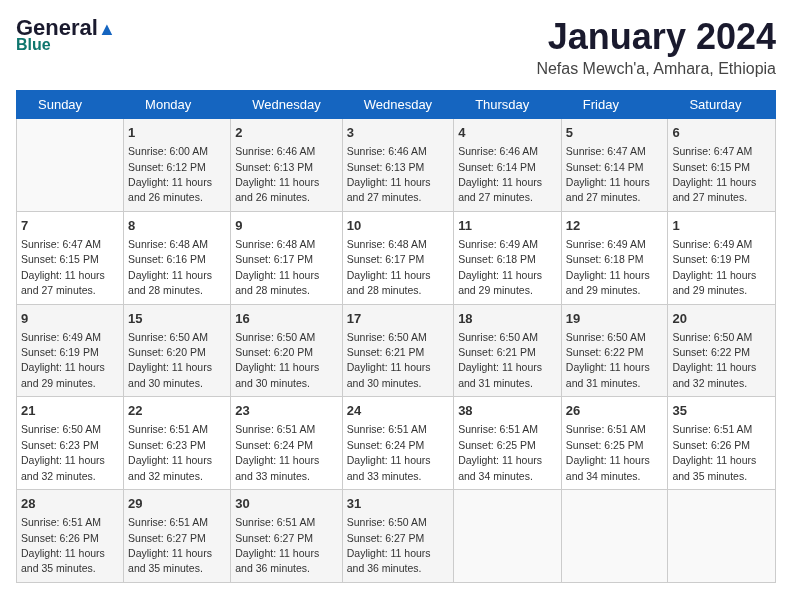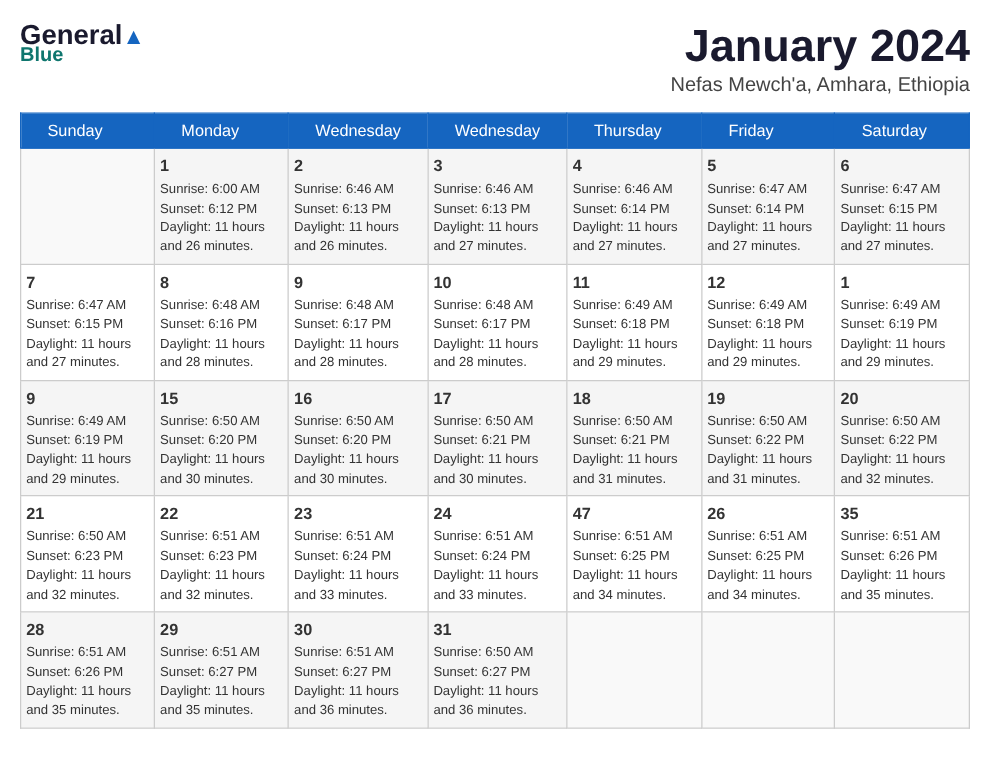--- a/index.html
+++ b/index.html
@@ -137,21 +137,21 @@
         <td><span class="day-number">17</span><span class="day-info">Sunrise: 6:50 AM</span><br><span class="day-info">Sunset: 6:21 PM</span><br><span class="day-info">Daylight: 11 hours and 30 minutes.</span></td>
         <td><span class="day-number">18</span><span class="day-info">Sunrise: 6:50 AM</span><br><span class="day-info">Sunset: 6:21 PM</span><br><span class="day-info">Daylight: 11 hours and 31 minutes.</span></td>
         <td><span class="day-number">19</span><span class="day-info">Sunrise: 6:50 AM</span><br><span class="day-info">Sunset: 6:22 PM</span><br><span class="day-info">Daylight: 11 hours and 31 minutes.</span></td>
         <td><span class="day-number">20</span><span class="day-info">Sunrise: 6:50 AM</span><br><span class="day-info">Sunset: 6:22 PM</span><br><span class="day-info">Daylight: 11 hours and 32 minutes.</span></td>
       </tr>
       <tr>
         <td><span class="day-number">21</span><span class="day-info">Sunrise: 6:50 AM</span><br><span class="day-info">Sunset: 6:23 PM</span><br><span class="day-info">Daylight: 11 hours and 32 minutes.</span></td>
         <td><span class="day-number">22</span><span class="day-info">Sunrise: 6:51 AM</span><br><span class="day-info">Sunset: 6:23 PM</span><br><span class="day-info">Daylight: 11 hours and 32 minutes.</span></td>
         <td><span class="day-number">23</span><span class="day-info">Sunrise: 6:51 AM</span><br><span class="day-info">Sunset: 6:24 PM</span><br><span class="day-info">Daylight: 11 hours and 33 minutes.</span></td>
         <td><span class="day-number">24</span><span class="day-info">Sunrise: 6:51 AM</span><br><span class="day-info">Sunset: 6:24 PM</span><br><span class="day-info">Daylight: 11 hours and 33 minutes.</span></td>
-        <td><span class="day-number">47</span><span class="day-info">Sunrise: 6:51 AM</span><br><span class="day-info">Sunset: 6:25 PM</span><br><span class="day-info">Daylight: 11 hours and 34 minutes.</span></td>
+        <td><span class="day-number">38</span><span class="day-info">Sunrise: 6:51 AM</span><br><span class="day-info">Sunset: 6:25 PM</span><br><span class="day-info">Daylight: 11 hours and 34 minutes.</span></td>
         <td><span class="day-number">26</span><span class="day-info">Sunrise: 6:51 AM</span><br><span class="day-info">Sunset: 6:25 PM</span><br><span class="day-info">Daylight: 11 hours and 34 minutes.</span></td>
         <td><span class="day-number">35</span><span class="day-info">Sunrise: 6:51 AM</span><br><span class="day-info">Sunset: 6:26 PM</span><br><span class="day-info">Daylight: 11 hours and 35 minutes.</span></td>
       </tr>
       <tr>
         <td><span class="day-number">28</span><span class="day-info">Sunrise: 6:51 AM</span><br><span class="day-info">Sunset: 6:26 PM</span><br><span class="day-info">Daylight: 11 hours and 35 minutes.</span></td>
         <td><span class="day-number">29</span><span class="day-info">Sunrise: 6:51 AM</span><br><span class="day-info">Sunset: 6:27 PM</span><br><span class="day-info">Daylight: 11 hours and 35 minutes.</span></td>
         <td><span class="day-number">30</span><span class="day-info">Sunrise: 6:51 AM</span><br><span class="day-info">Sunset: 6:27 PM</span><br><span class="day-info">Daylight: 11 hours and 36 minutes.</span></td>
         <td><span class="day-number">31</span><span class="day-info">Sunrise: 6:50 AM</span><br><span class="day-info">Sunset: 6:27 PM</span><br><span class="day-info">Daylight: 11 hours and 36 minutes.</span></td>
         <td class="empty-cell"></td>
         <td class="empty-cell"></td>

